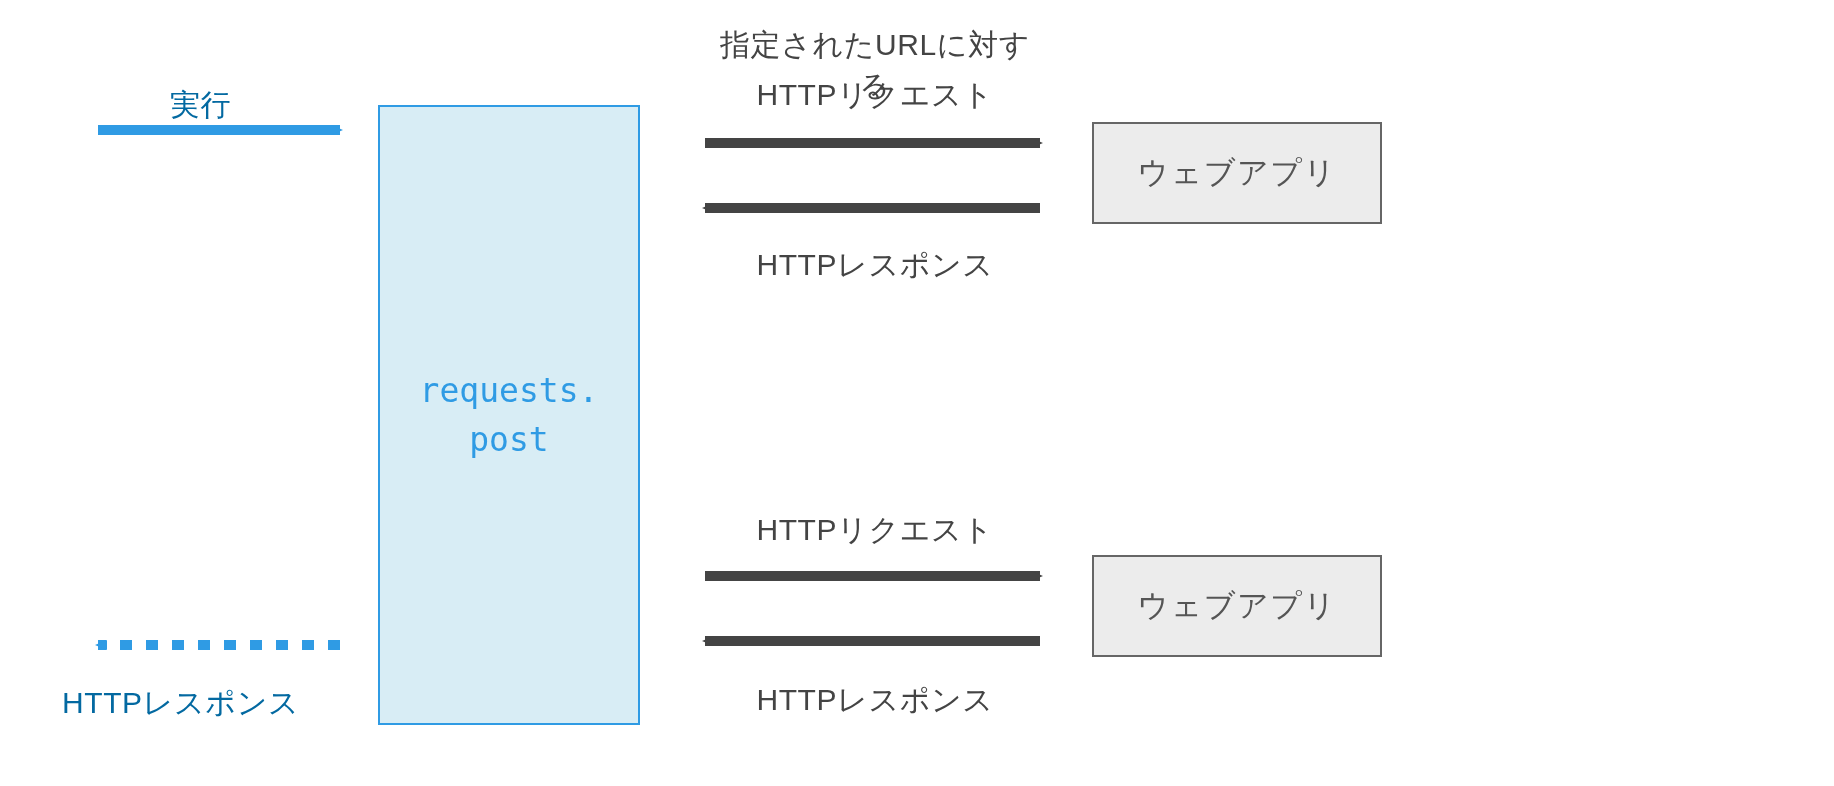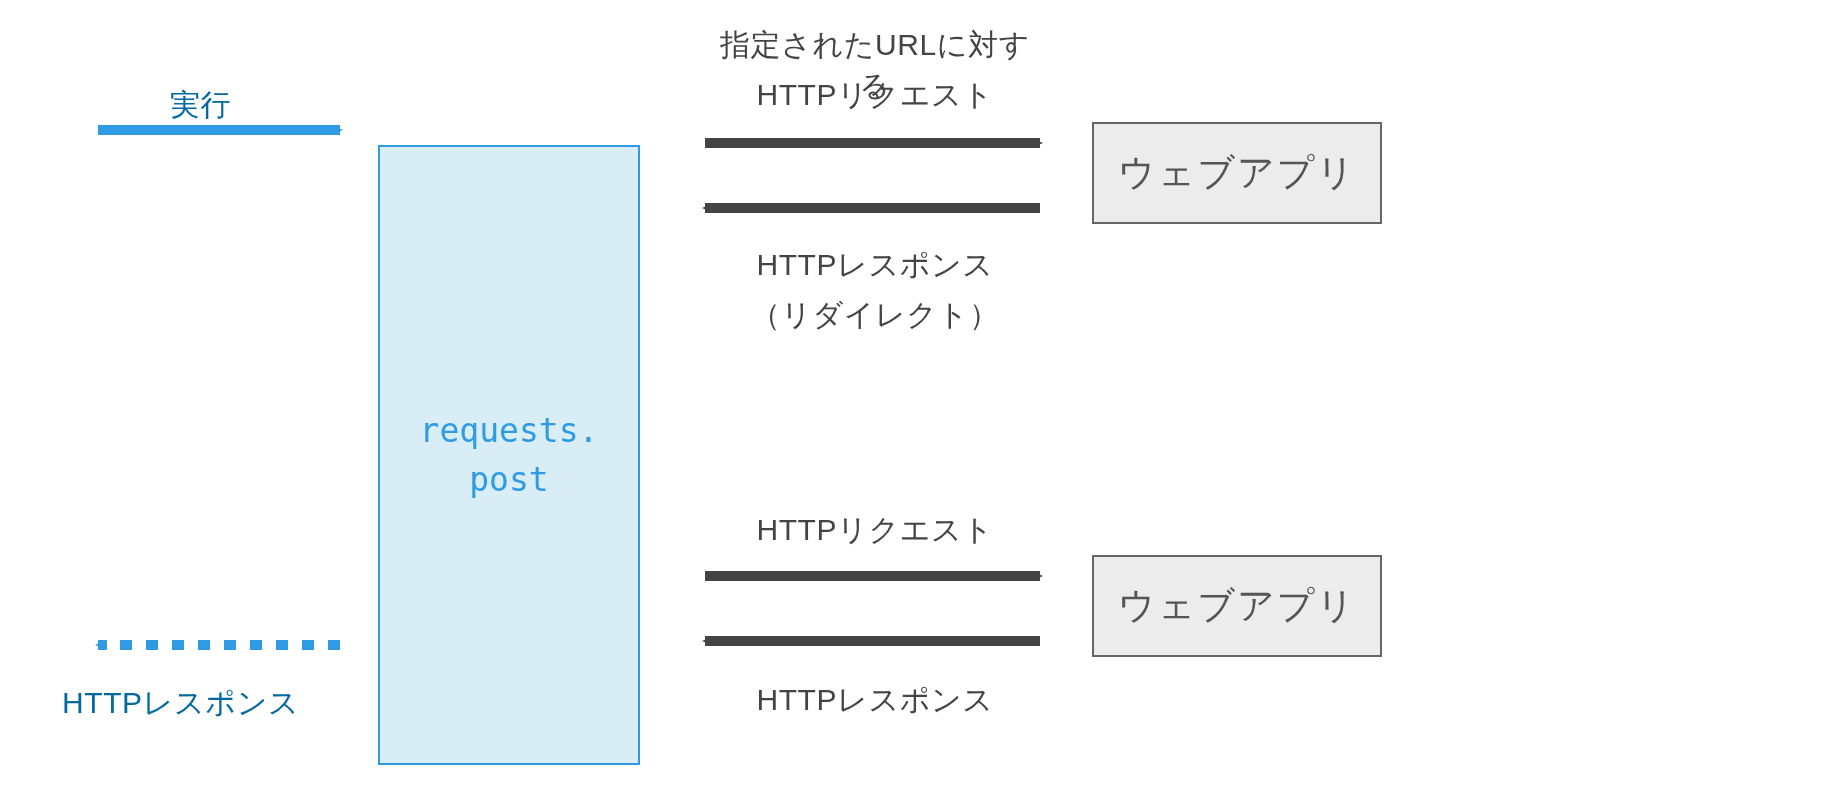--- a/index.html
+++ b/index.html
@@ -26,33 +26,32 @@
       background: #d8edf5;
       border: 2px solid #2f9be4;
       display: flex;
       align-items: center;
       justify-content: center;
       text-align: center;
       font-family: "Consolas", "Monaco", monospace;
       font-size: 33px;
       color: #2f9be4;
       line-height: 1.5;
-      margin-top: 40px;
     }
     
     .webapp-box {
       position: absolute;
       width: 290px;
       height: 102px;
       background: #ececec;
       border: 2px solid #666666;
       display: flex;
       align-items: center;
       justify-content: center;
-      font-size: 37px;
+      font-size: 31px;
       color: #555555;
       letter-spacing: 0.05em;
     }
     .webapp-1 { left: 1092px; top: 122px; }
     .webapp-2 { left: 1092px; top: 555px; }
     
     .label {
       position: absolute;
       font-size: 30px;
       color: #444444;
@@ -116,18 +115,17 @@
   <div class="webapp-box webapp-2">
     <span>ウェブアプリ</span>
   </div>
 
   <div class="label blue" style="left:170px; top:85px;">実行</div>
   <div class="label blue" style="left:62px; top:683px;">HTTPレスポンス</div>
 
   <div class="label" style="left:705px; top:25px; width:340px;">指定されたURLに対する</div>
   <div class="label" style="left:705px; top:75px; width:340px;">HTTPリクエスト</div>
   <div class="label" style="left:705px; top:245px; width:340px;">HTTPレスポンス</div>
-  <div class="label" style="left:705px; top:295px; width:340px;">（リダイレクト）</div>
 
   <div class="label" style="left:705px; top:510px; width:340px;">HTTPリクエスト</div>
   <div class="label" style="left:705px; top:680px; width:340px;">HTTPレスポンス</div>
 
 </div>
 
 </body></html>

